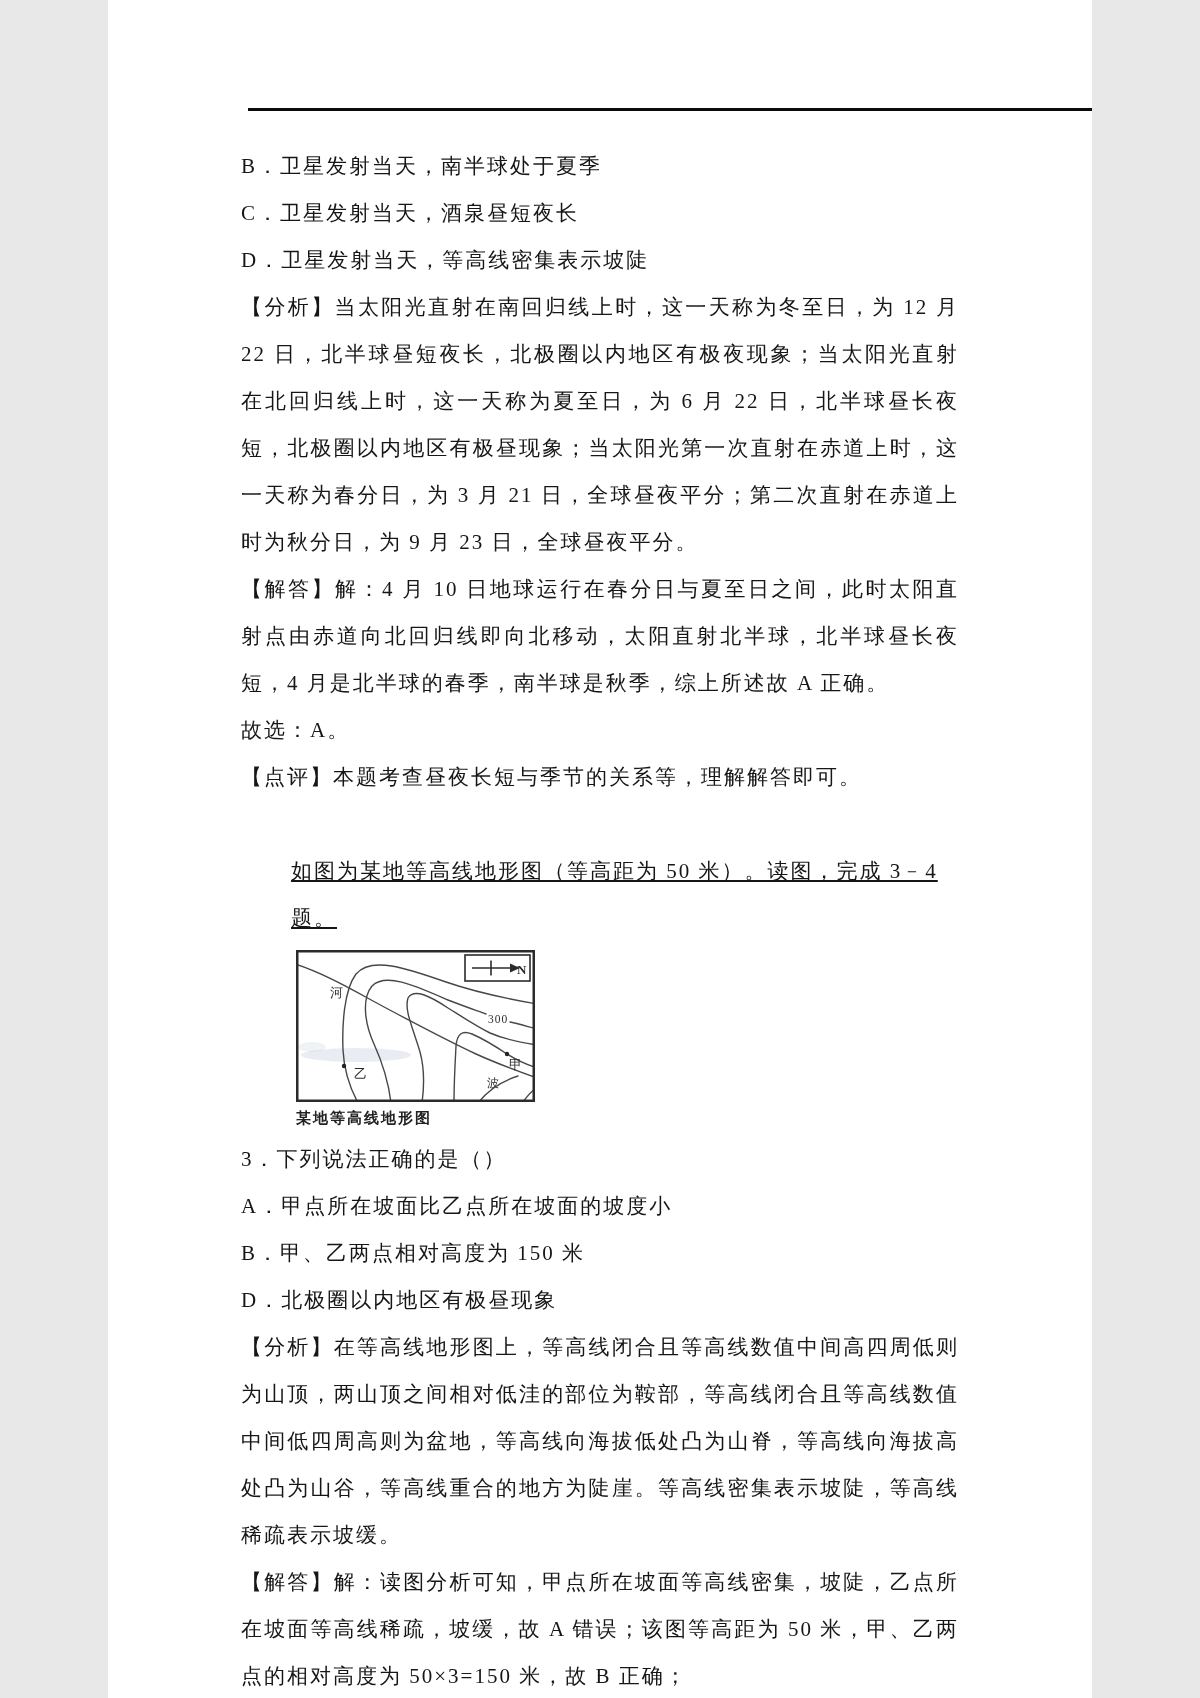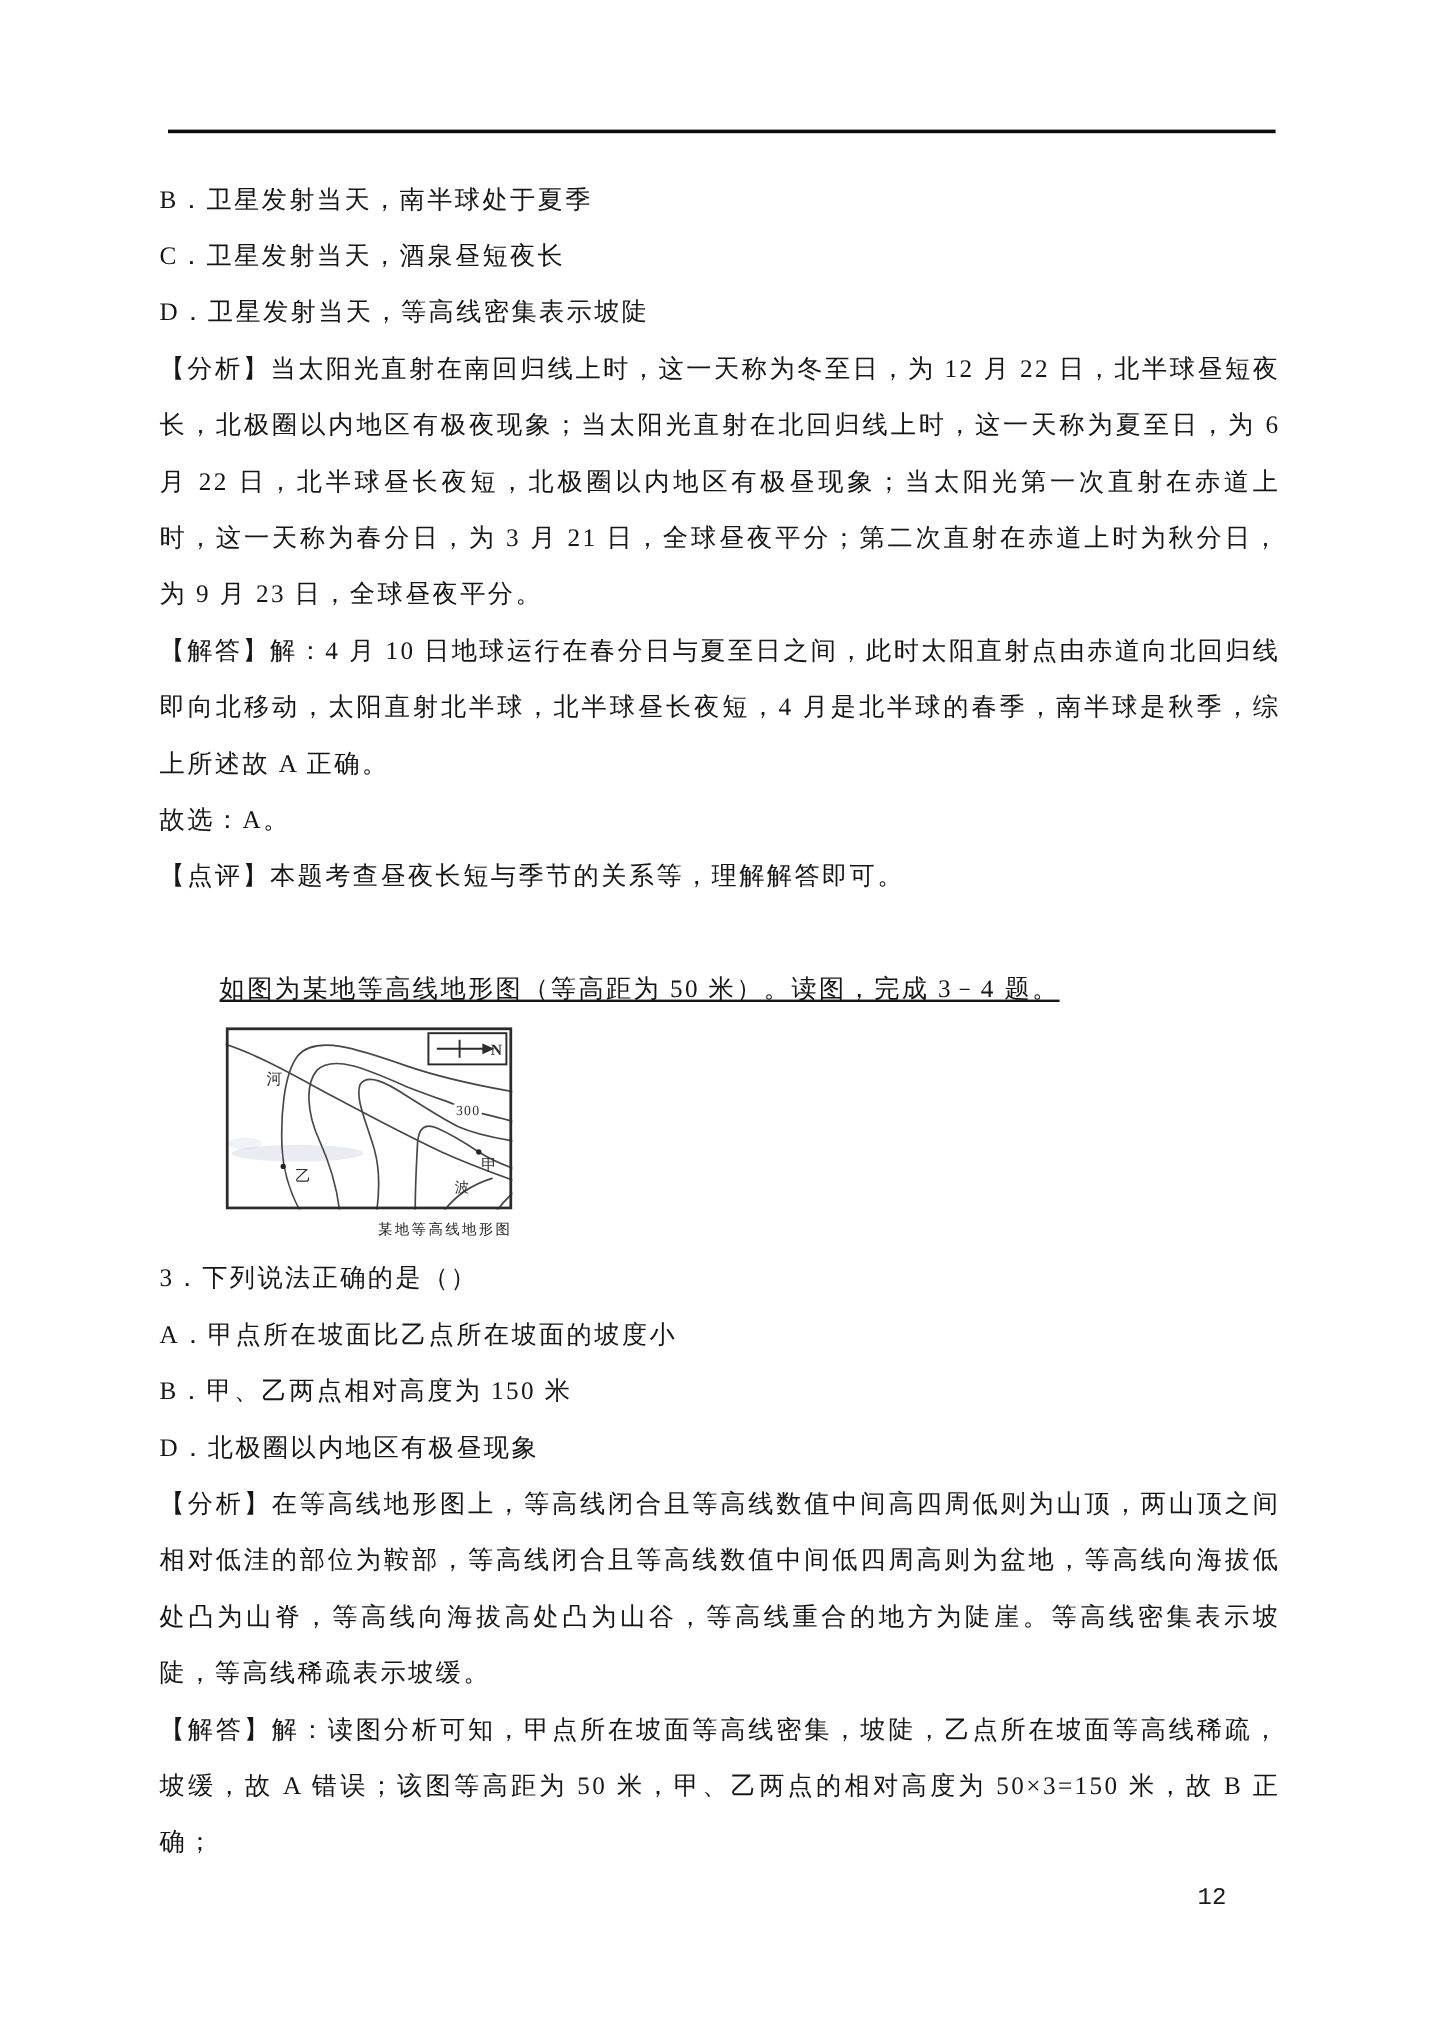--- a/index.html
+++ b/index.html
@@ -1,18 +1,18 @@
 <!DOCTYPE html>
 <html><head>
 <meta charset="utf-8">
 <style>
   html,body { margin:0; padding:0; background:#e8e8e8; }
   .page {
     position:relative;
-    width:1200px; height:1698px;
+    width:984px; height:1698px;
     margin:0 auto;
     background:#ffffff;
     font-family:"Liberation Serif","DejaVu Serif",serif;
     color:#161616;
     overflow:hidden;
   }
   .header-rule {
     position:absolute; top:108px; left:140px;
     width:923px; height:3px; background:#0b0b0b;
   }
@@ -21,22 +21,22 @@
     margin:0;
     font-size:21px;
     line-height:47px;
     letter-spacing:2px;
   }
   p.just { text-align:justify; text-justify:inter-ideograph; }
   p.intro { margin-top:47px; padding-left:50px;text-decoration:underline; }
   .figure-block { margin:8px 0 7px 55px; width:239px; }
   .figure-block svg { display:block; }
   .figure-caption {
-    text-align:right;
-    font-size:12px; font-weight:normal;
+    text-align:left;
+    font-size:15px; font-weight:bold;
     letter-spacing:2px;
     line-height:22px;
     margin-top:5px;
     color:#222;
   }
   .map-text {
     font-family:"Liberation Serif","DejaVu Serif",serif;
     fill:#2e2e2e;
   }
   .contour { fill:none; stroke:#474747; stroke-width:1.4; stroke-linecap:round; }

